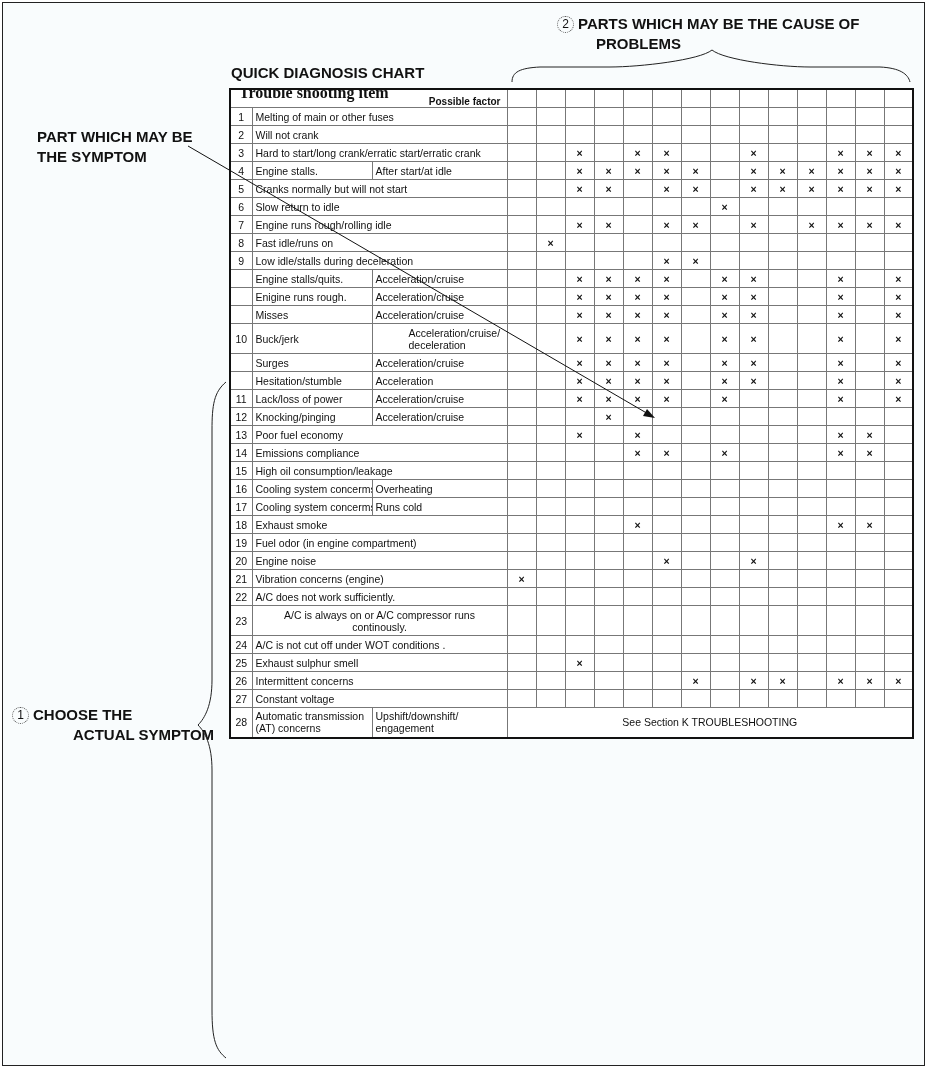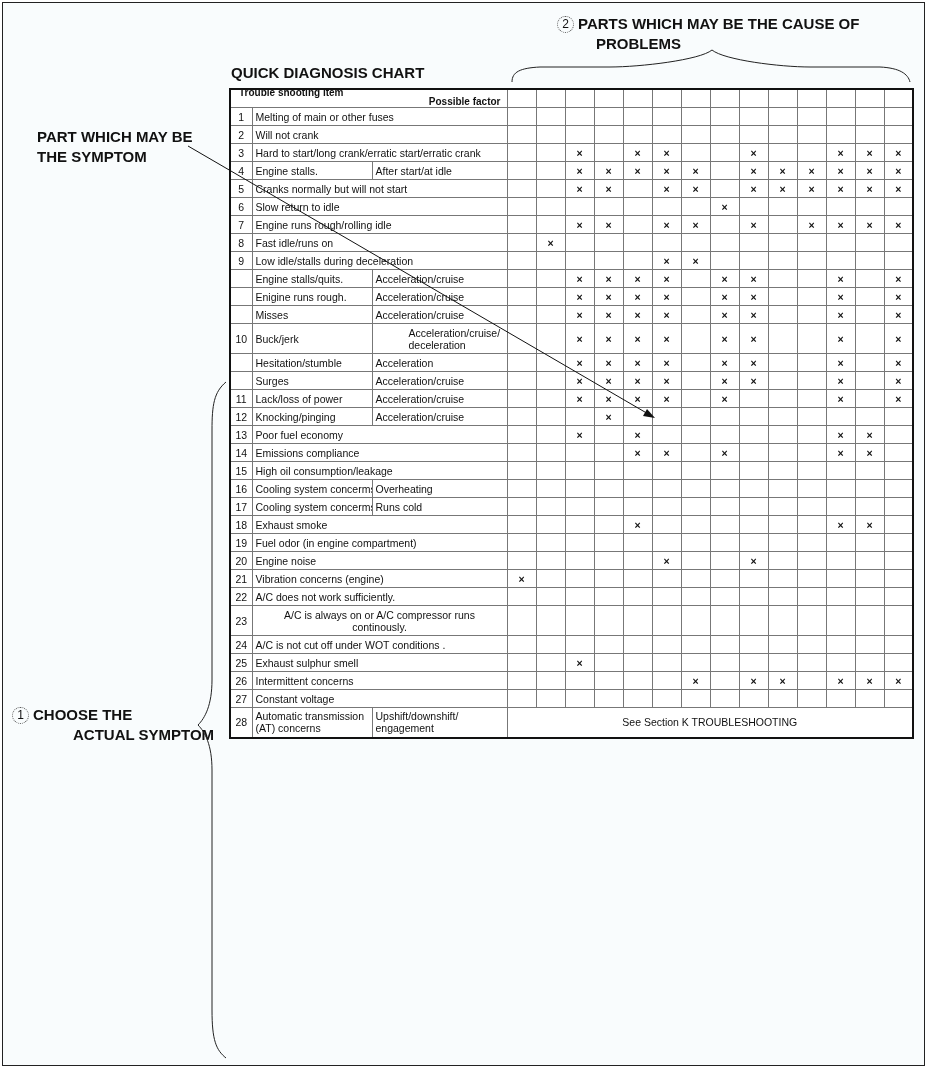--- a/index.html
+++ b/index.html
@@ -10,21 +10,21 @@
   table.chart{position:absolute;left:229px;top:88px;border-collapse:collapse;table-layout:fixed;width:684px;background:#fff;}
   table.chart td{border:1px solid #777;font-size:10.5px;padding:0 3px;vertical-align:middle;height:17px;line-height:12px;white-space:nowrap;overflow:hidden;}
   table.chart{border:2px solid #111;}
   td.num{text-align:center;width:14px;padding:0;}
   td.mark{text-align:center;padding:0;font-size:11px;font-weight:bold;}
   td.hdr{height:288px;vertical-align:bottom;padding:0;position:relative;}
   .vlabel{position:absolute;bottom:6px;left:50%;transform-origin:0 0;transform:rotate(-90deg) translateY(-50%);white-space:nowrap;font-size:10px;line-height:11px;}
   .vlabel2{white-space:normal;width:270px;}
   .corner{position:relative;}
   .possible{position:absolute;right:6px;top:6px;font-size:10px;font-weight:bold;}
-  .trouble{position:absolute;left:8px;bottom:8px;font-size:10px;font-weight:bold;}
+  .trouble{position:absolute;left:8px;bottom:8px;font-size:16px;font-weight:bold;font-family:Liberation Serif, serif;}
   svg.overlay{position:absolute;left:0;top:0;pointer-events:none;}
 </style>
 </head>
 <body>
 
 <div class="frame"></div>
 
 <div class="big" style="left:557px;top:14px;">
   <span class="circ">2</span><span>PARTS WHICH MAY BE THE CAUSE OF</span>
 </div>
@@ -341,41 +341,41 @@
         <td class="mark">×</td>
         <td class="mark">×</td>
         <td class="mark"></td>
         <td class="mark"></td>
         <td class="mark">×</td>
         <td class="mark"></td>
         <td class="mark">×</td>
       </tr>
       <tr>
         <td class="num"></td>
+        <td>Surges</td>
+        <td style="white-space: normal;">Acceleration/cruise</td>
+        <td class="mark"></td>
+        <td class="mark"></td>
+        <td class="mark">×</td>
+        <td class="mark">×</td>
+        <td class="mark">×</td>
+        <td class="mark">×</td>
+        <td class="mark"></td>
+        <td class="mark">×</td>
+        <td class="mark">×</td>
+        <td class="mark"></td>
+        <td class="mark"></td>
+        <td class="mark">×</td>
+        <td class="mark"></td>
+        <td class="mark">×</td>
+      </tr>
+      <tr>
+        <td class="num"></td>
         <td>Hesitation/stumble</td>
         <td style="white-space: normal;">Acceleration</td>
-        <td class="mark"></td>
-        <td class="mark"></td>
-        <td class="mark">×</td>
-        <td class="mark">×</td>
-        <td class="mark">×</td>
-        <td class="mark">×</td>
-        <td class="mark"></td>
-        <td class="mark">×</td>
-        <td class="mark">×</td>
-        <td class="mark"></td>
-        <td class="mark"></td>
-        <td class="mark">×</td>
-        <td class="mark"></td>
-        <td class="mark">×</td>
-      </tr>
-      <tr>
-        <td class="num"></td>
-        <td>Surges</td>
-        <td style="white-space: normal;">Acceleration/cruise</td>
         <td class="mark"></td>
         <td class="mark"></td>
         <td class="mark">×</td>
         <td class="mark">×</td>
         <td class="mark">×</td>
         <td class="mark">×</td>
         <td class="mark"></td>
         <td class="mark">×</td>
         <td class="mark">×</td>
         <td class="mark"></td>

